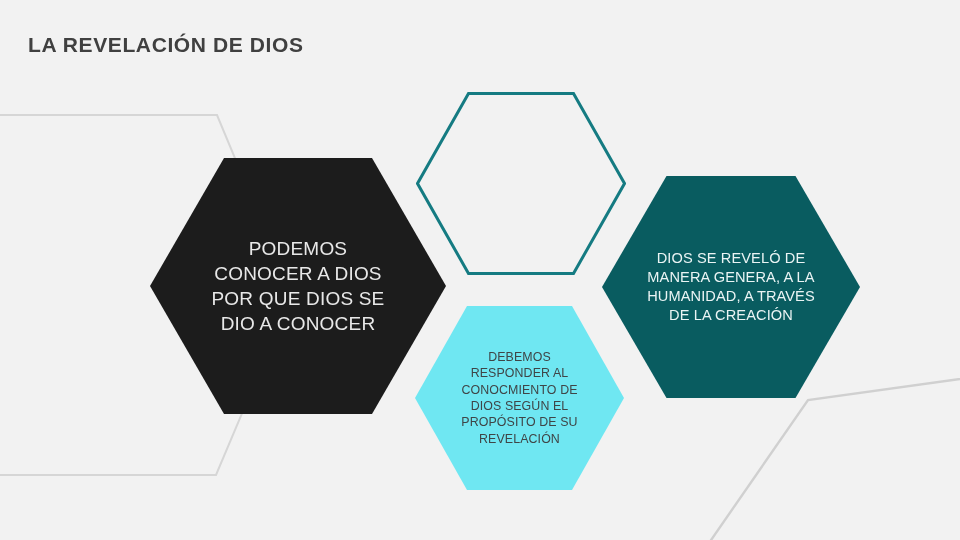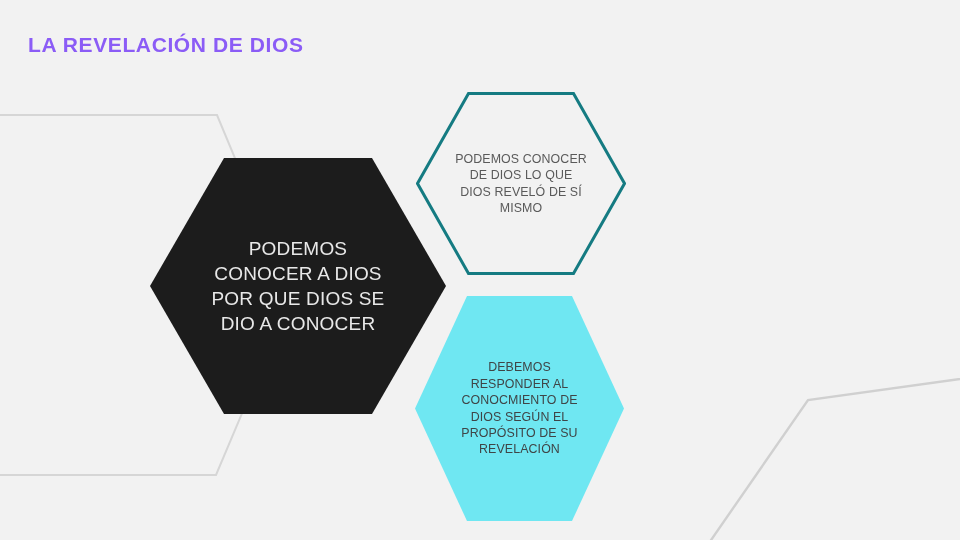--- a/index.html
+++ b/index.html
@@ -36,21 +36,21 @@
   }
 
   
   #slide-title {
     position: absolute;
     left: 28px;
     top: 33px;
     font-size: 21px;
     font-weight: bold;
     letter-spacing: 0.6px;
-    color: #8b5cf6;
+    color: #404040;
     white-space: nowrap;
   }
 
   
   .hex {
     position: absolute;
     display: flex;
     align-items: center;
     justify-content: center;
     box-sizing: border-box;
@@ -97,23 +97,23 @@
   #hex-outline .hex-label {
     font-size: 12.4px;
     color: #5a5a5a;
     letter-spacing: 0.1px;
     padding: 0 10%;
   }
 
   
   #hex-cyan {
     left: 415px;
-    top: 296px;
+    top: 306px;
     width: 209px;
-    height: 225px;
+    height: 184px;
   }
   #hex-cyan .hex-label {
     font-size: 12.4px;
     color: #3f4547;
     letter-spacing: 0.1px;
     padding: 0 11%;
   }
 
   
   #hex-teal {
@@ -150,32 +150,37 @@
     <div class="hex-label">PODEMOS
 CONOCER A DIOS
 POR QUE DIOS SE
 DIO A CONOCER</div>
   </div>
 
   <div class="hex" id="hex-outline">
     <svg viewBox="0 0 210 183" preserveAspectRatio="none">
       <polygon points="52.5,1.5 157.5,1.5 208.5,91.5 157.5,181.5 52.5,181.5 1.5,91.5" fill="none" stroke="#157b82" stroke-width="3"></polygon>
     </svg>
-    <div class="hex-label">PODEMOS CONOCER
-DE DIOS LO QUE
-DIOS REVELÓ DE SÍ
-MISMO</div>
   </div>
 
   <div class="hex" id="hex-cyan">
     <svg viewBox="0 0 209 184" preserveAspectRatio="none">
       <polygon points="52,0 157,0 209,92 157,184 52,184 0,92" fill="#6fe7f2"></polygon>
     </svg>
     <div class="hex-label">DEBEMOS
 RESPONDER AL
 CONOCMIENTO DE
 DIOS SEGÚN EL
 PROPÓSITO DE SU
 REVELACIÓN</div>
   </div>
 
+  <div class="hex" id="hex-teal">
+    <svg viewBox="0 0 258 222" preserveAspectRatio="none">
+      <polygon points="64.5,0 193.5,0 258,111 193.5,222 64.5,222 0,111" fill="#095c60"></polygon>
+    </svg>
+    <div class="hex-label">DIOS SE REVELÓ DE
+MANERA GENERA, A LA
+HUMANIDAD, A TRAVÉS
+DE LA CREACIÓN</div>
+  </div>
 
 </div>
 
 </body></html>

